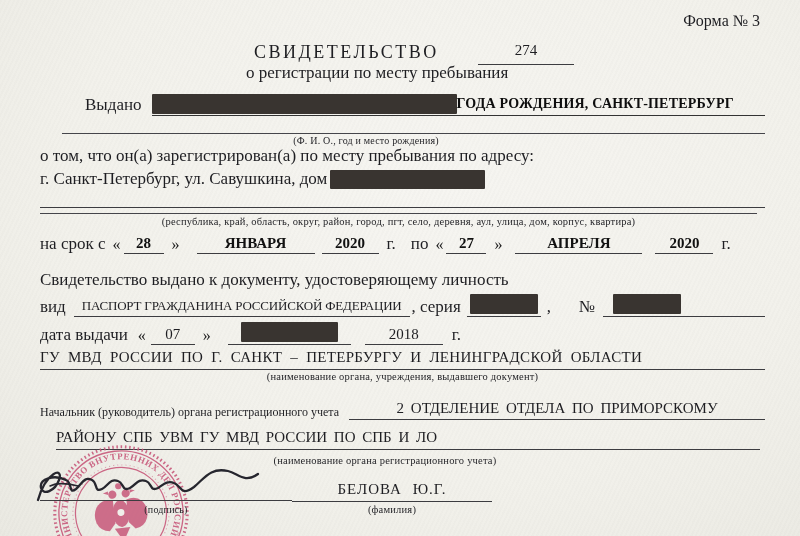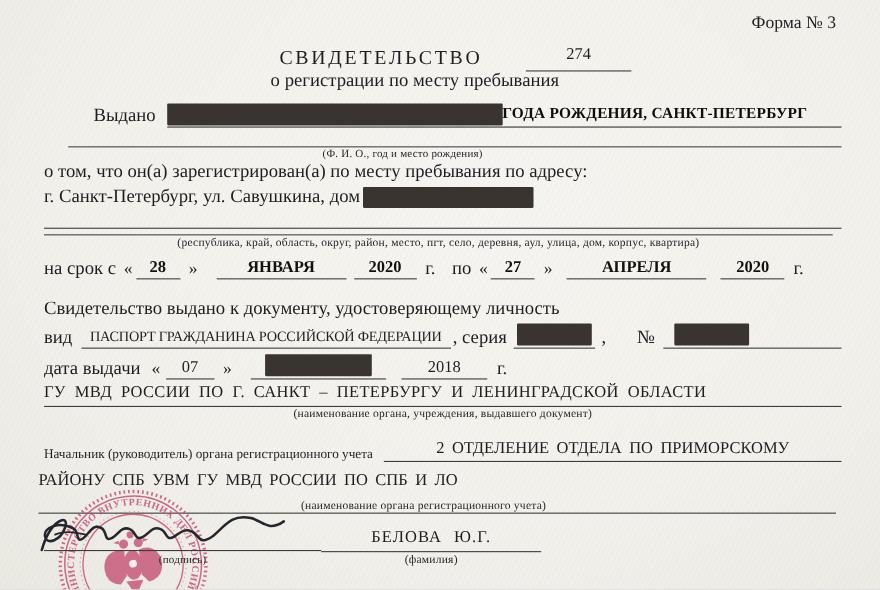--- a/index.html
+++ b/index.html
@@ -60,21 +60,21 @@
   .month-red-cell{width:123px;margin-left:17px;padding-bottom:2px;display:flex;justify-content:center;}
   .month-red{width:97px;}
   .year-cell{width:78px;margin-left:14px;font-size:15px;padding-bottom:1px;}
   .gsuf{font-size:17px;margin-left:9px;}
   .authority{top:349px;left:40px;right:35px;border-bottom:1.4px solid #3c3c40;font-size:15px;word-spacing:4px;letter-spacing:0.3px;padding-bottom:3px;white-space:nowrap;}
   .authority-cap{top:371px;left:40px;right:35px;font-size:10.5px;}
   
   .head-row{top:400px;left:40px;right:35px;}
   .head-label{font-size:12px;white-space:nowrap;}
   .org-cell{flex:1;margin-left:10px;font-size:15px;text-align:center;padding-bottom:2px;word-spacing:3px;white-space:nowrap;}
-  .org-line2{top:429px;left:35px;right:40px;font-size:15px;word-spacing:3px;border-bottom:1.2px solid #3c3c40;padding-bottom:20px;}
+  .org-line2{top:429px;left:56px;right:40px;font-size:15px;word-spacing:3px;border-bottom:1.2px solid #3c3c40;padding-bottom:3px;}
   .org-cap{top:455px;left:40px;right:40px;padding-right:30px;font-size:10.5px;}
   
   .stamp-svg{top:438px;left:46px;width:150px;height:150px;opacity:0.88;transform:rotate(-6deg);}
   .sign-line{top:500px;left:40px;width:252px;border-top:1.2px solid #3c3c40;}
   .sign-cap{top:504px;left:116px;width:100px;}
   .sig-svg{top:458px;left:30px;width:235px;height:55px;}
   .name-block{top:481px;left:292px;width:200px;}
   .name-val{font-size:15px;text-align:center;letter-spacing:1px;word-spacing:6px;border-bottom:1.2px solid #3c3c40;padding-bottom:3px;}
   .name-cap{margin-top:2px;font-size:10.5px;}
 </style>
@@ -99,21 +99,21 @@
   <div class="abs fio-line"></div>
   <div class="abs cap fio-cap">(Ф. И. О., год и место рождения)</div>
 
   <div class="abs lbl statement">о том, что он(а) зарегистрирован(а) по месту пребывания по адресу:</div>
 
   <div class="abs flex addr-row">
     <span class="lbl">г. Санкт-Петербург, ул. Савушкина, дом</span>
     <span class="red addr-red"></span>
   </div>
   <div class="abs addr-line2"></div>
-  <div class="abs cap addr-cap">(республика, край, область, округ, район, место, пгт, село, деревня, аул, улица, дом, корпус, квартира)</div>
+  <div class="abs cap addr-cap">(республика, край, область, округ, район, город, пгт, село, деревня, аул, улица, дом, корпус, квартира)</div>
 
   <div class="abs flex period-row">
     <span>на срок с</span>
     <span class="q ml7">«</span>
     <span class="cell bold w40 ml3">28</span>
     <span class="q ml8">»</span>
     <span class="cell bold w118 ml17">ЯНВАРЯ</span>
     <span class="cell bold w57 ml7">2020</span>
     <span class="ml8">г.</span>
     <span class="ml15">по</span>

